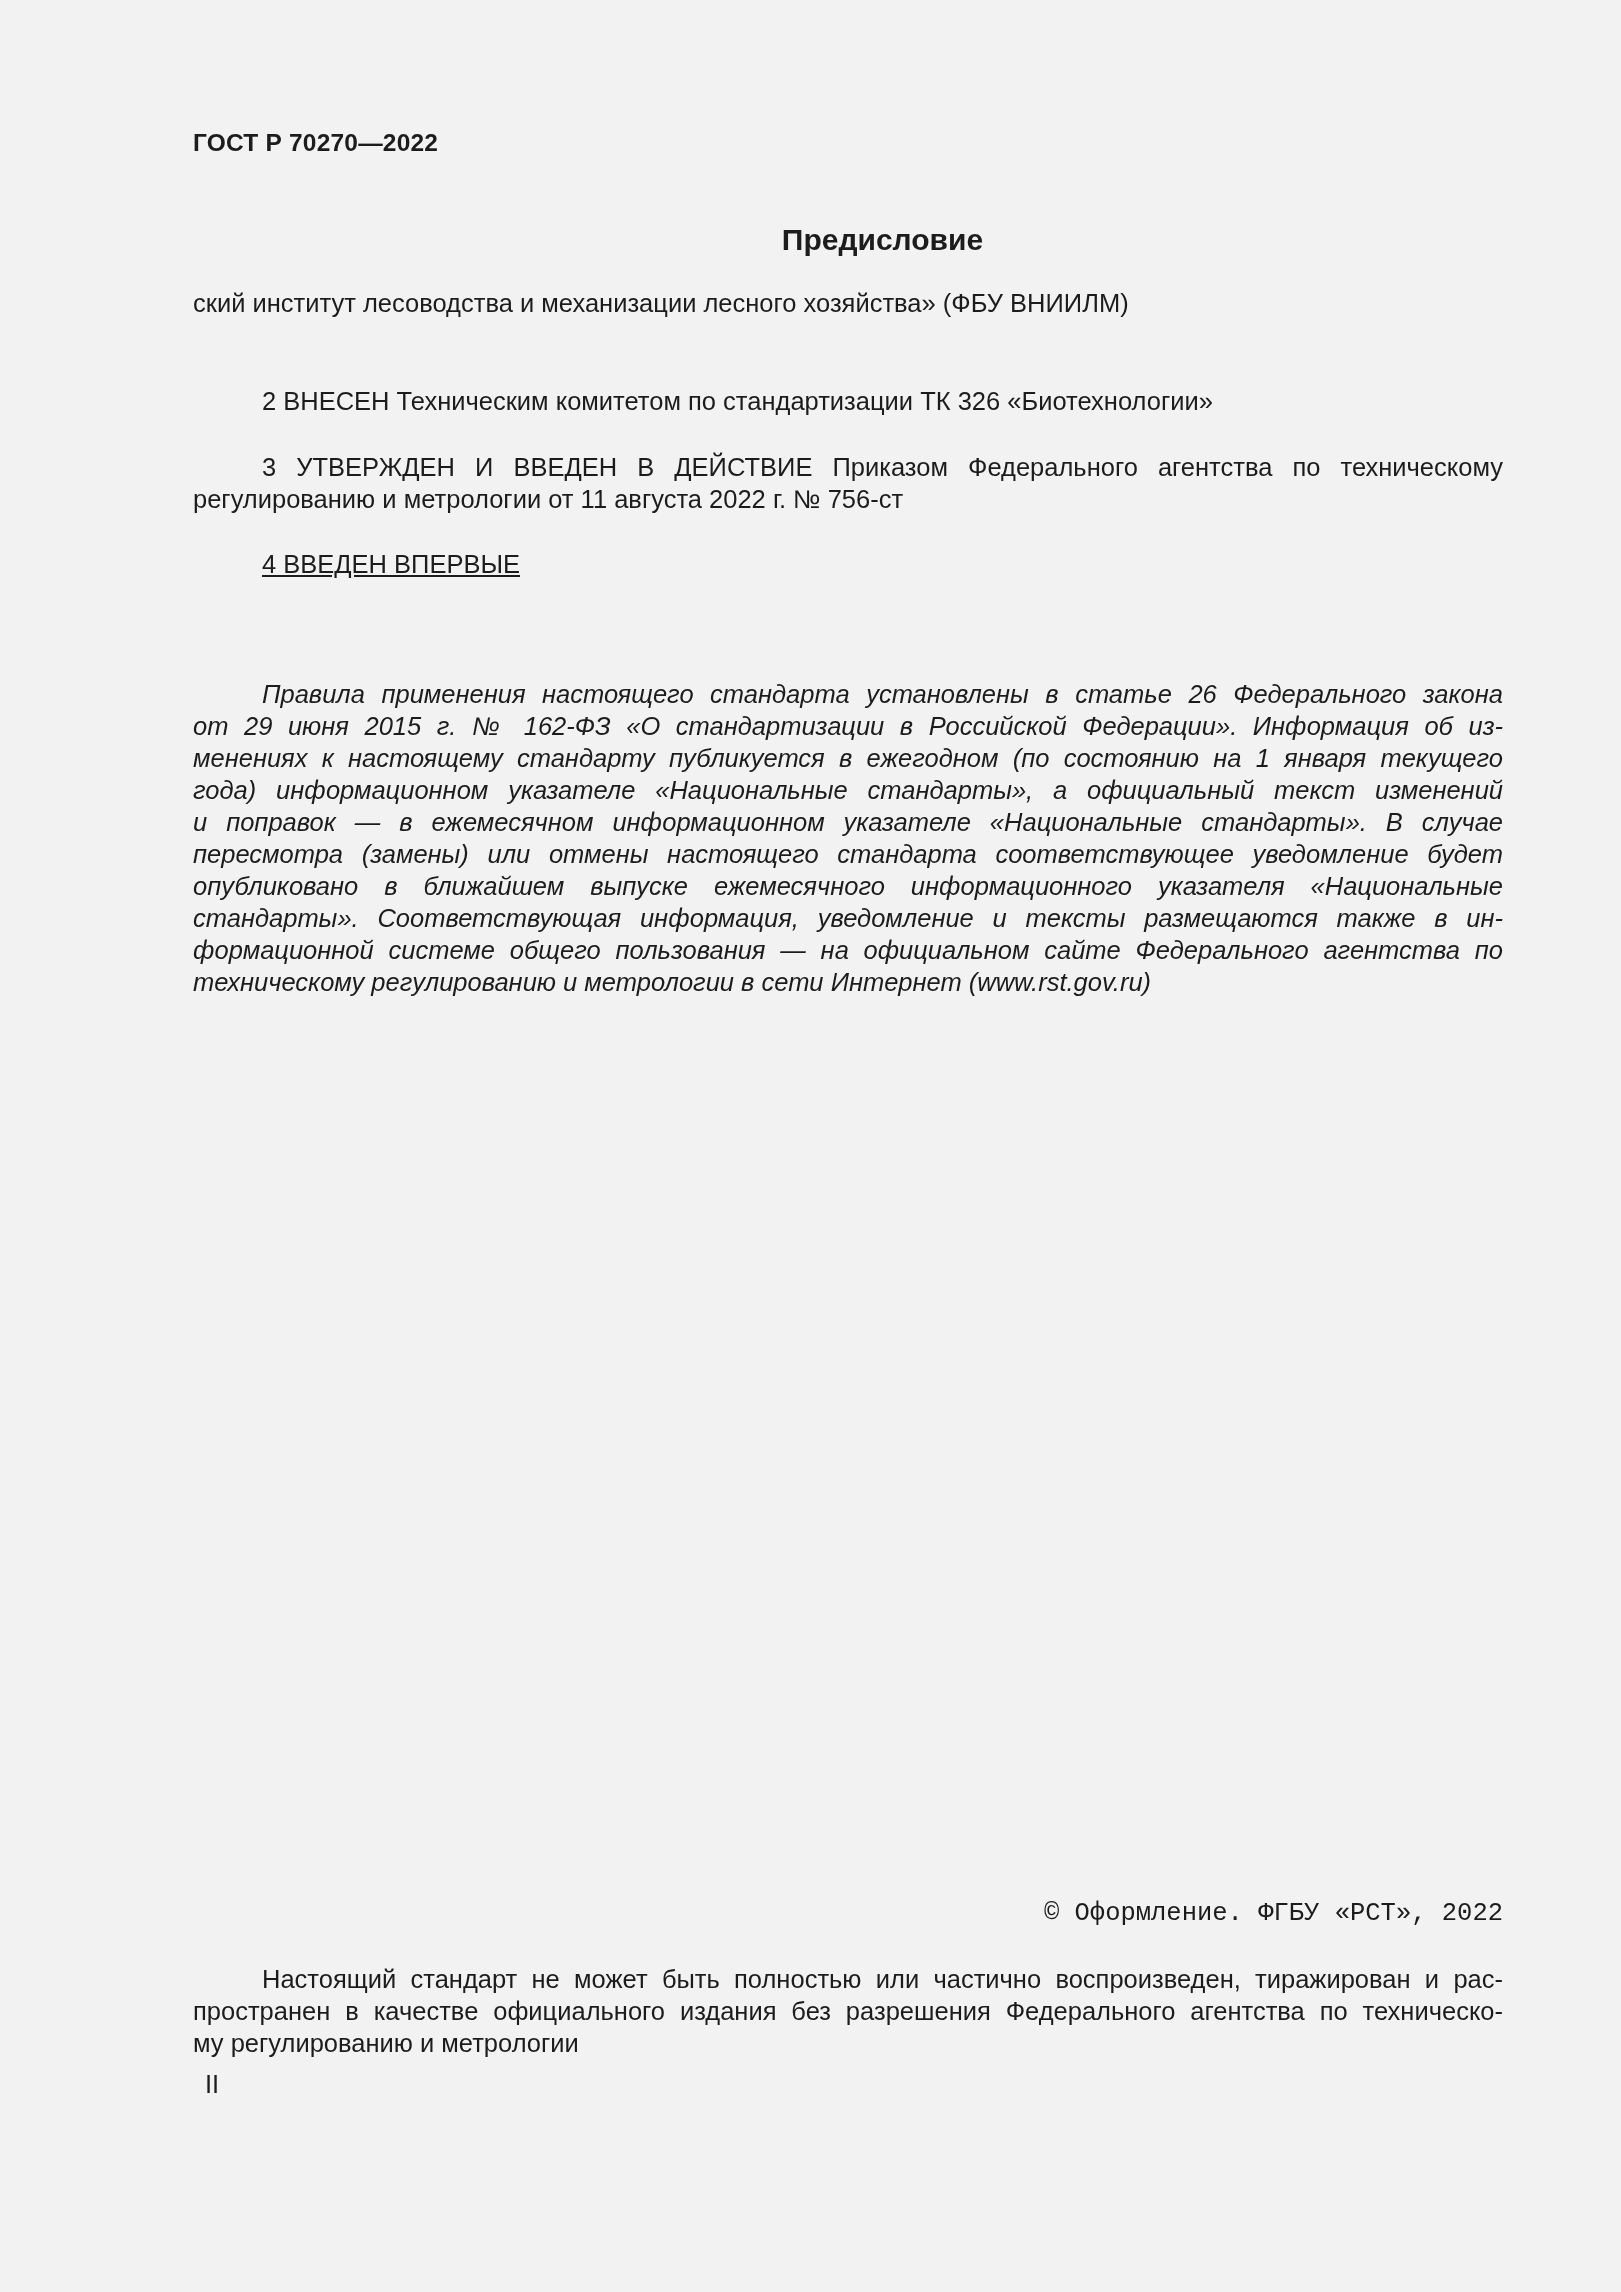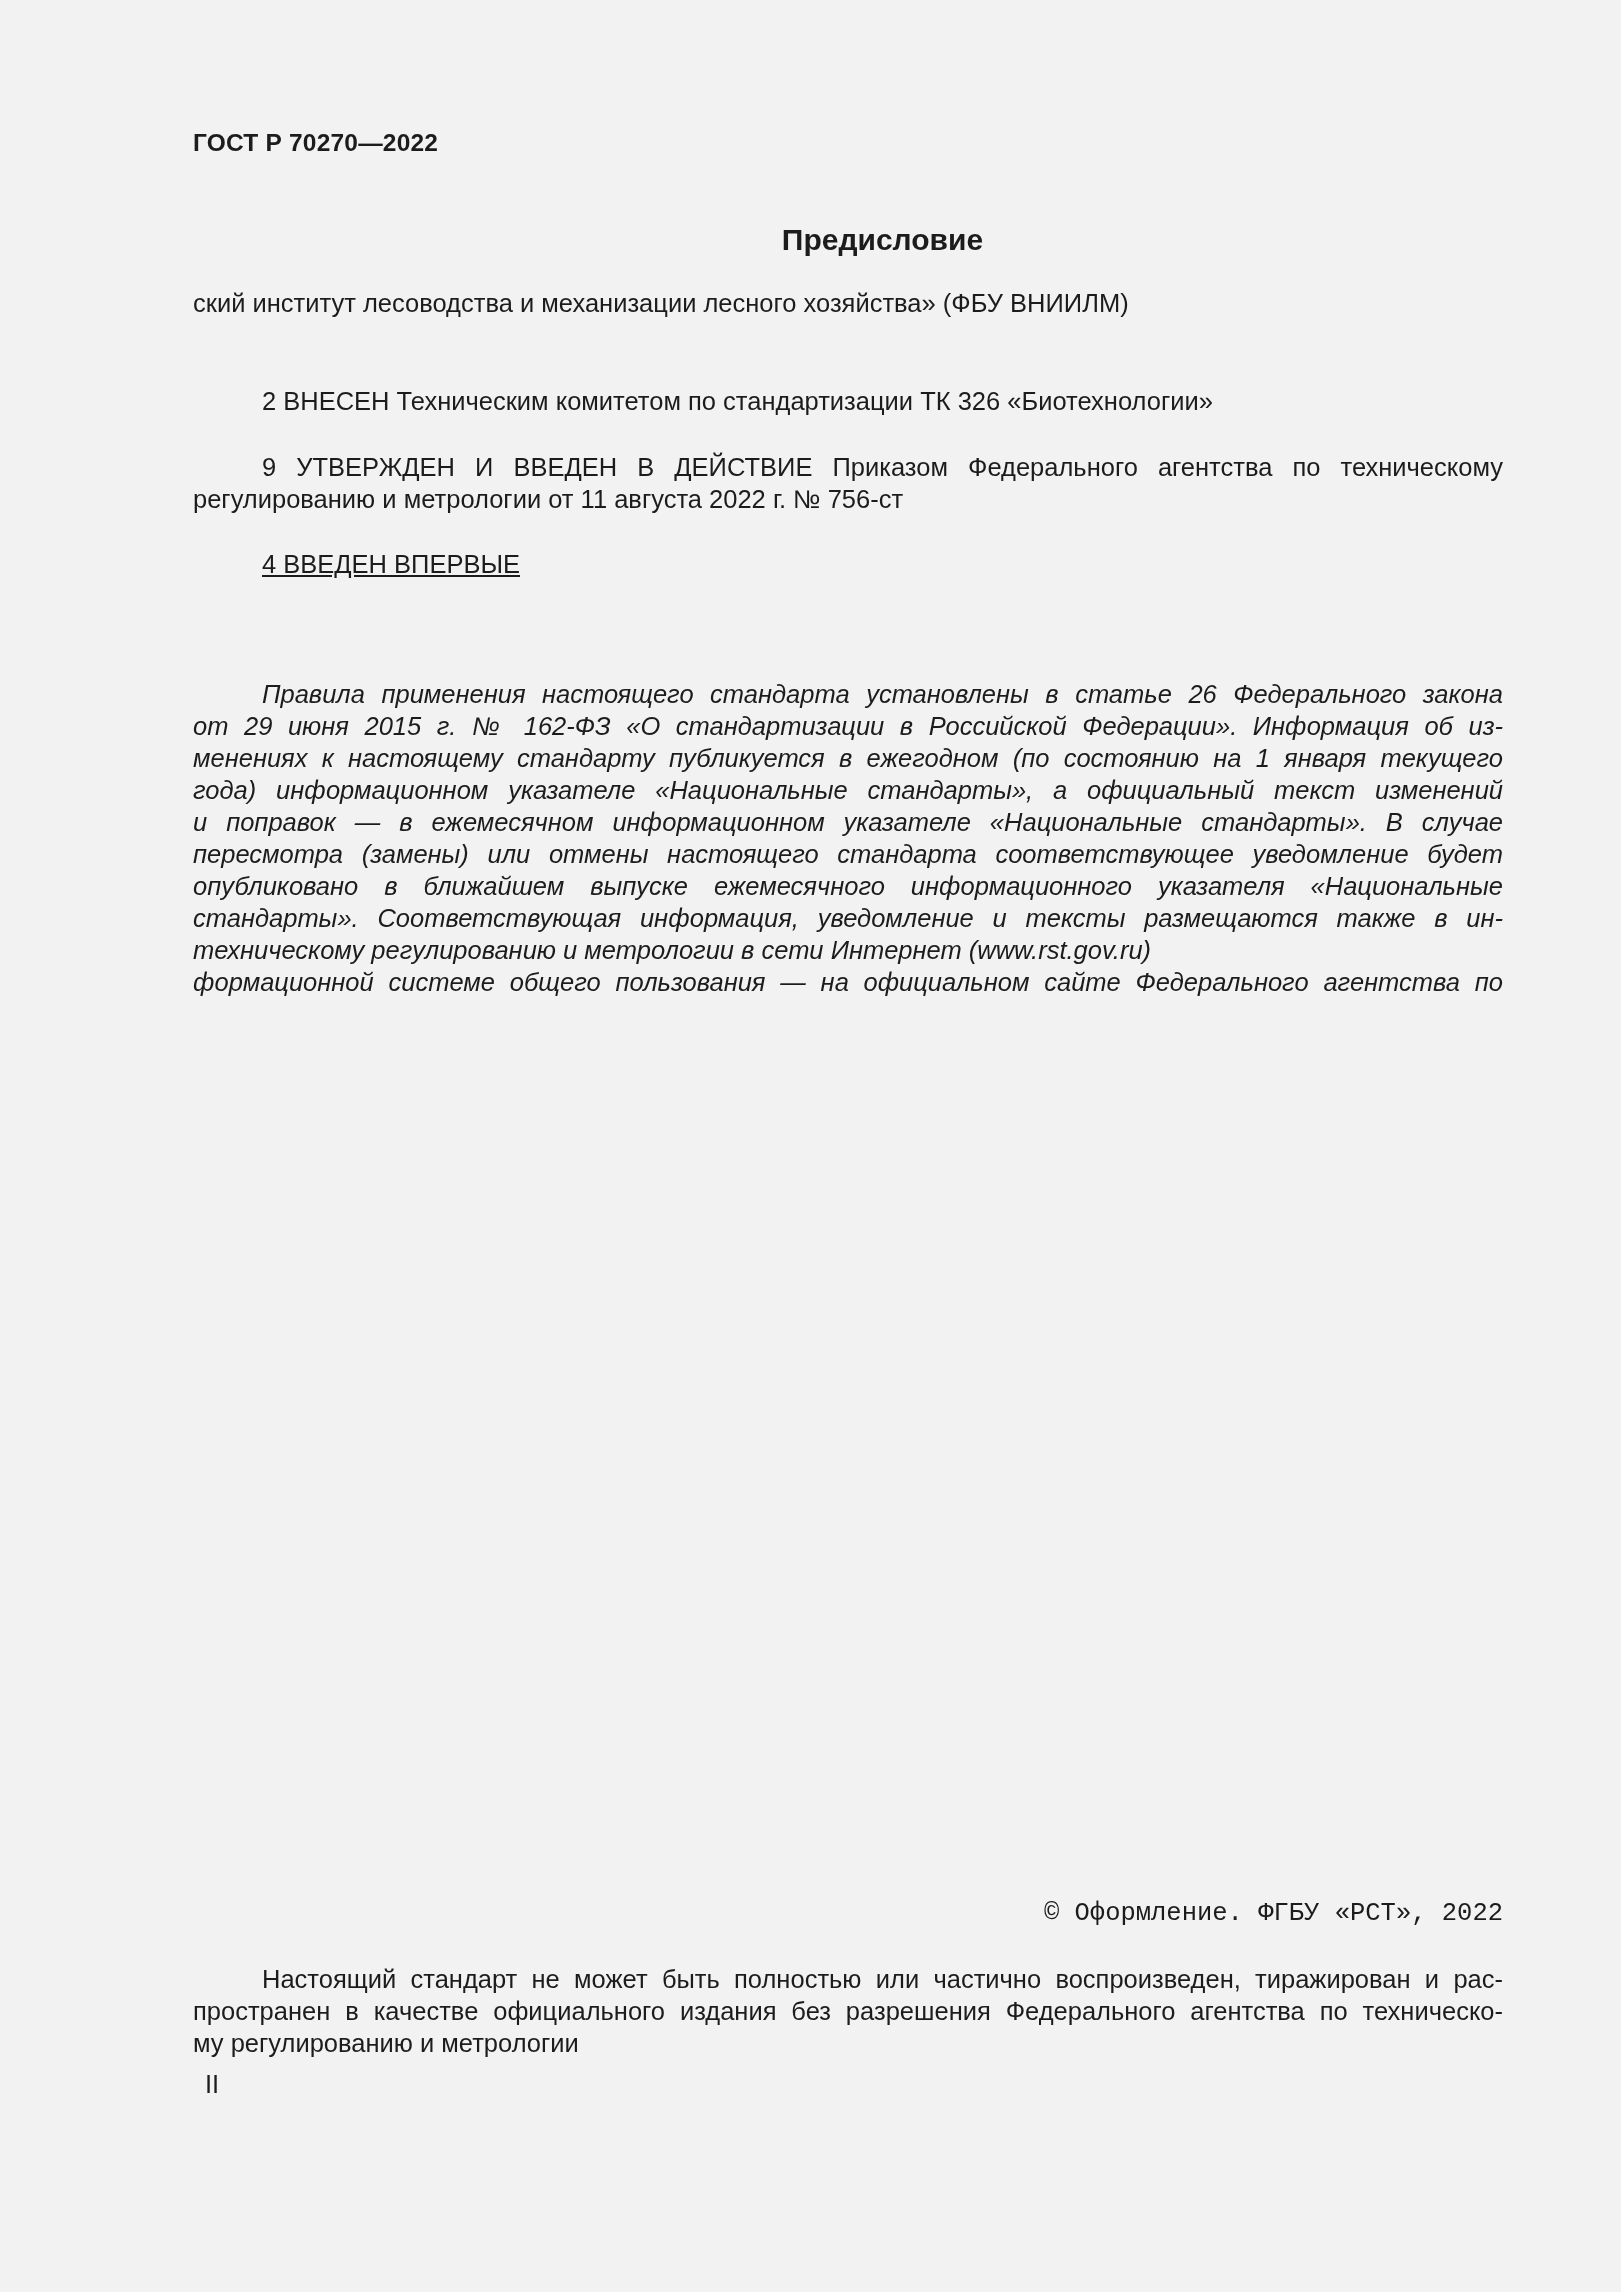--- a/index.html
+++ b/index.html
@@ -48,39 +48,39 @@
 
   <div class="para" style="top:287px;">
     <span class="line last">ский институт лесоводства и механизации лесного хозяйства» (ФБУ ВНИИЛМ)</span>
   </div>
 
   <div class="para" style="top:385px;">
     <span class="line indent last">2  ВНЕСЕН Техническим комитетом по стандартизации ТК 326 «Биотехнологии»</span>
   </div>
 
   <div class="para" style="top:451px;">
-    <span class="line indent">9  УТВЕРЖДЕН И ВВЕДЕН В ДЕЙСТВИЕ Приказом Федерального агентства по техническому</span>
+    <span class="line indent">3  УТВЕРЖДЕН И ВВЕДЕН В ДЕЙСТВИЕ Приказом Федерального агентства по техническому</span>
     <span class="line last">регулированию и метрологии от 11 августа 2022 г. № 756-ст</span>
   </div>
 
   <div class="para" style="top:548px;text-decoration:underline;">
     <span class="line indent last">4  ВВЕДЕН ВПЕРВЫЕ</span>
   </div>
 
   <div class="para italic" style="top:678px;">
     <span class="line indent">Правила применения настоящего стандарта установлены в статье 26 Федерального закона</span>
     <span class="line">от 29 июня 2015 г. № 162-ФЗ «О стандартизации в Российской Федерации». Информация об из-</span>
     <span class="line">менениях к настоящему стандарту публикуется в ежегодном (по состоянию на 1 января текущего</span>
     <span class="line">года) информационном указателе «Национальные стандарты», а официальный текст изменений</span>
     <span class="line">и поправок — в ежемесячном информационном указателе «Национальные стандарты». В случае</span>
     <span class="line">пересмотра (замены) или отмены настоящего стандарта соответствующее уведомление будет</span>
     <span class="line">опубликовано в ближайшем выпуске ежемесячного информационного указателя «Национальные</span>
     <span class="line">стандарты». Соответствующая информация, уведомление и тексты размещаются также в ин-</span>
+    <span class="line">формационной системе общего пользования — на официальном сайте Федерального агентства по</span>
     <span class="line last">техническому регулированию и метрологии в сети Интернет (www.rst.gov.ru)</span>
-    <span class="line">формационной системе общего пользования — на официальном сайте Федерального агентства по</span>
   </div>
 
   <div class="copyright">© Оформление. ФГБУ «РСТ», 2022</div>
 
   <div class="para" style="top:1963px;">
     <span class="line indent">Настоящий стандарт не может быть полностью или частично воспроизведен, тиражирован и рас-</span>
     <span class="line">пространен в качестве официального издания без разрешения Федерального агентства по техническо-</span>
     <span class="line last">му регулированию и метрологии</span>
   </div>
 

